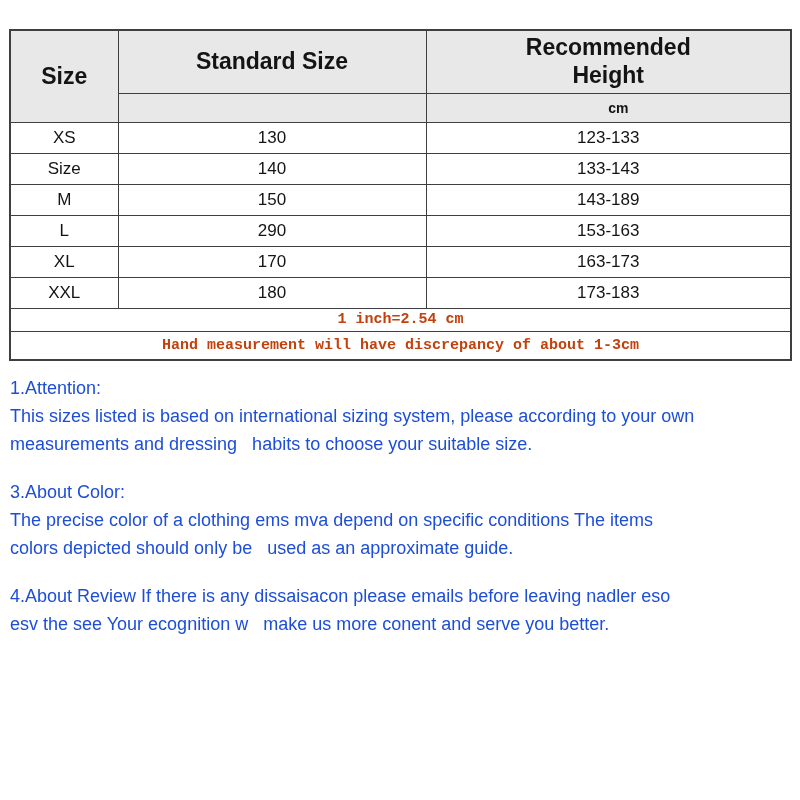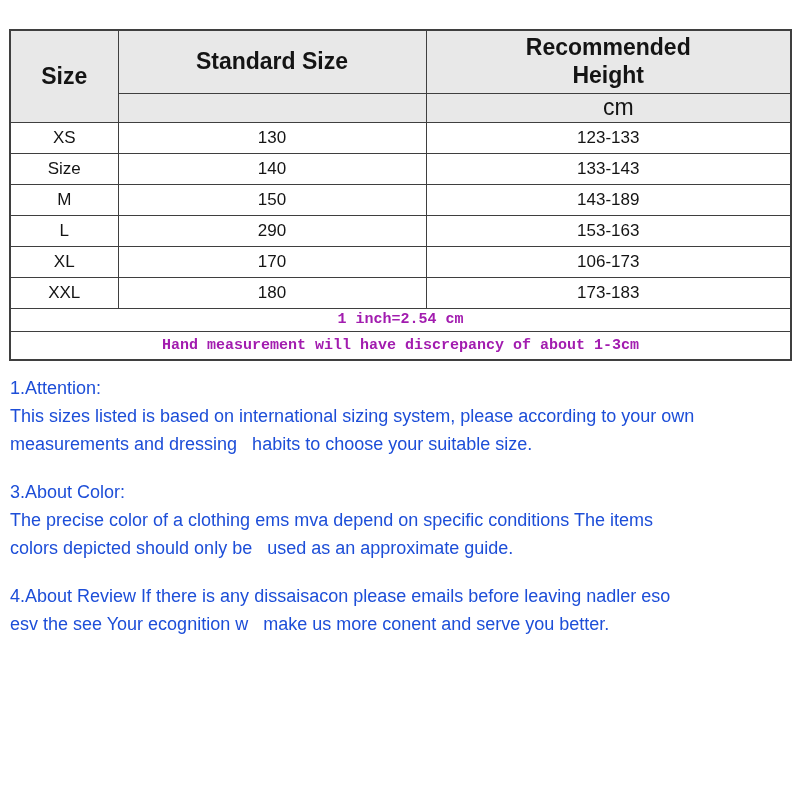--- a/index.html
+++ b/index.html
@@ -37,32 +37,32 @@
   tr.header-row-1 { height: 63px; }
   tr.header-row-2 { height: 29px; }
   tr.header-row-1 th, tr.header-row-2 th {
     background: #e8e8e8;
     font-weight: bold;
     font-size: 23px;
   }
   th.size-head { font-size: 23px; }
   th.recommended-head { white-space: pre-line; line-height: 1.2; }
   tr.header-row-2 th {
-    font-weight: normal;
-    font-size: 23px;
+    font-weight: bold;
+    font-size: 14px;
     padding-left: 20px;
   }
   tr.body-row {
     height: 31px;
     font-size: 17px;
   }
   tr.note-row td {
     font-family: "Liberation Mono", monospace;
     font-weight: bold;
-    color: #a21caf;
+    color: #c2410c;
   }
   tr.note-row-1 { height: 23px; }
   tr.note-row-1 td { font-size: 15px; }
   tr.note-row-2 { height: 29px; padding-left: 44px; }
   tr.note-row-2 td { font-size: 15px; }
   .notes {
     position: absolute;
     left: 10px;
     top: 374px;
     width: 782px;
@@ -115,21 +115,21 @@
         <td>143-189</td>
       </tr>
       <tr class="body-row">
         <td>L</td>
         <td>290</td>
         <td>153-163</td>
       </tr>
       <tr class="body-row">
         <td>XL</td>
         <td>170</td>
-        <td>106-173</td>
+        <td>163-173</td>
       </tr>
       <tr class="body-row">
         <td>XXL</td>
         <td>180</td>
         <td>173-183</td>
       </tr>
       <tr class="note-row note-row-1">
         <td colspan="3">1 inch=2.54 cm</td>
       </tr>
       <tr class="note-row note-row-2">

